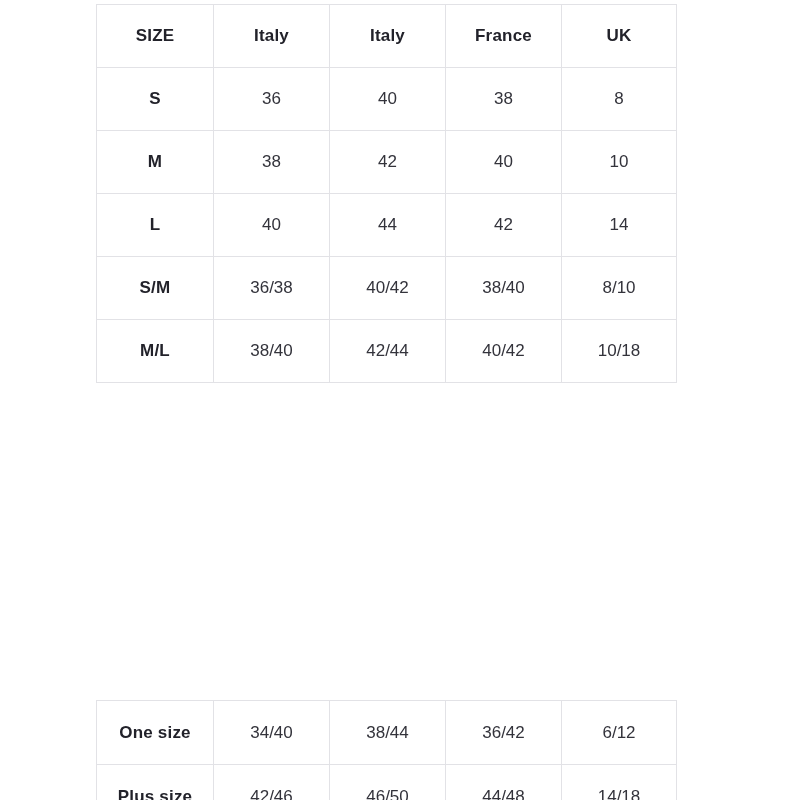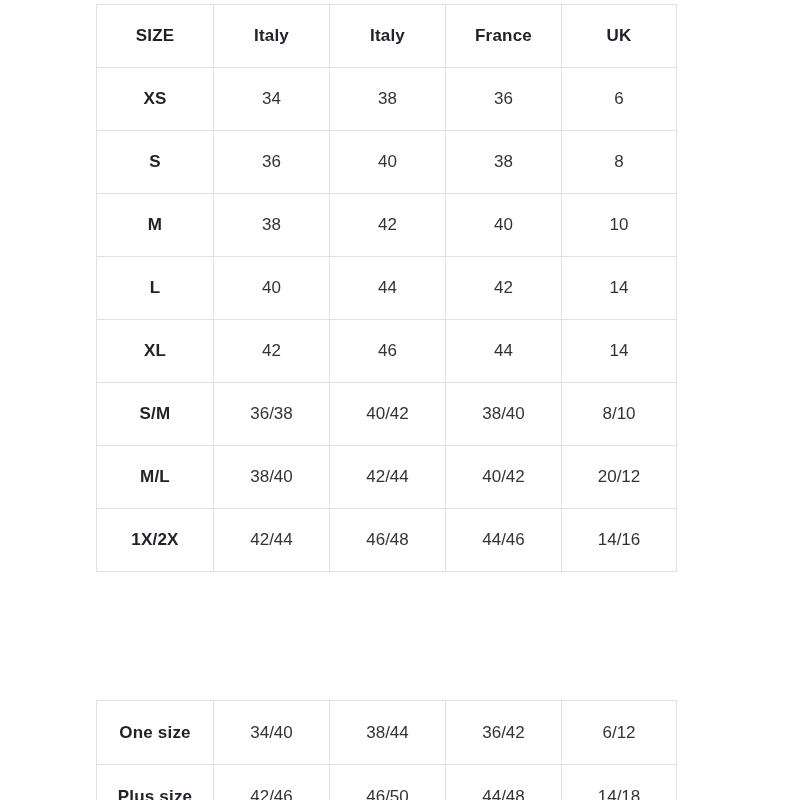--- a/index.html
+++ b/index.html
@@ -82,27 +82,20 @@
         <tr>
           <th>SIZE</th>
           <th>Italy</th>
           <th>Italy</th>
           <th>France</th>
           <th>UK</th>
         </tr>
       </thead>
       <tbody>
         <tr>
-          <td class="rowlabel">XS</td>
-          <td>34</td>
-          <td>38</td>
-          <td>36</td>
-          <td>6</td>
-        </tr>
-        <tr>
           <td class="rowlabel">S</td>
           <td>36</td>
           <td>40</td>
           <td>38</td>
           <td>8</td>
         </tr>
         <tr>
           <td class="rowlabel">M</td>
           <td>38</td>
           <td>42</td>
@@ -110,46 +103,32 @@
           <td>10</td>
         </tr>
         <tr>
           <td class="rowlabel">L</td>
           <td>40</td>
           <td>44</td>
           <td>42</td>
           <td>14</td>
         </tr>
         <tr>
-          <td class="rowlabel">XL</td>
-          <td>42</td>
-          <td>46</td>
-          <td>44</td>
-          <td>14</td>
-        </tr>
-        <tr>
           <td class="rowlabel">S/M</td>
           <td>36/38</td>
           <td>40/42</td>
           <td>38/40</td>
           <td>8/10</td>
         </tr>
         <tr>
           <td class="rowlabel">M/L</td>
           <td>38/40</td>
           <td>42/44</td>
           <td>40/42</td>
-          <td>20/12</td>
-        </tr>
-        <tr>
-          <td class="rowlabel">1X/2X</td>
-          <td>42/44</td>
-          <td>46/48</td>
-          <td>44/46</td>
-          <td>14/16</td>
+          <td>10/18</td>
         </tr>
       </tbody>
     </table>
   </div>
 
   <div class="table-wrap" id="secondary-table-wrap">
     <table class="size-table" id="secondary-table">
       <colgroup>
         <col class="c0">
           <col class="c1">

